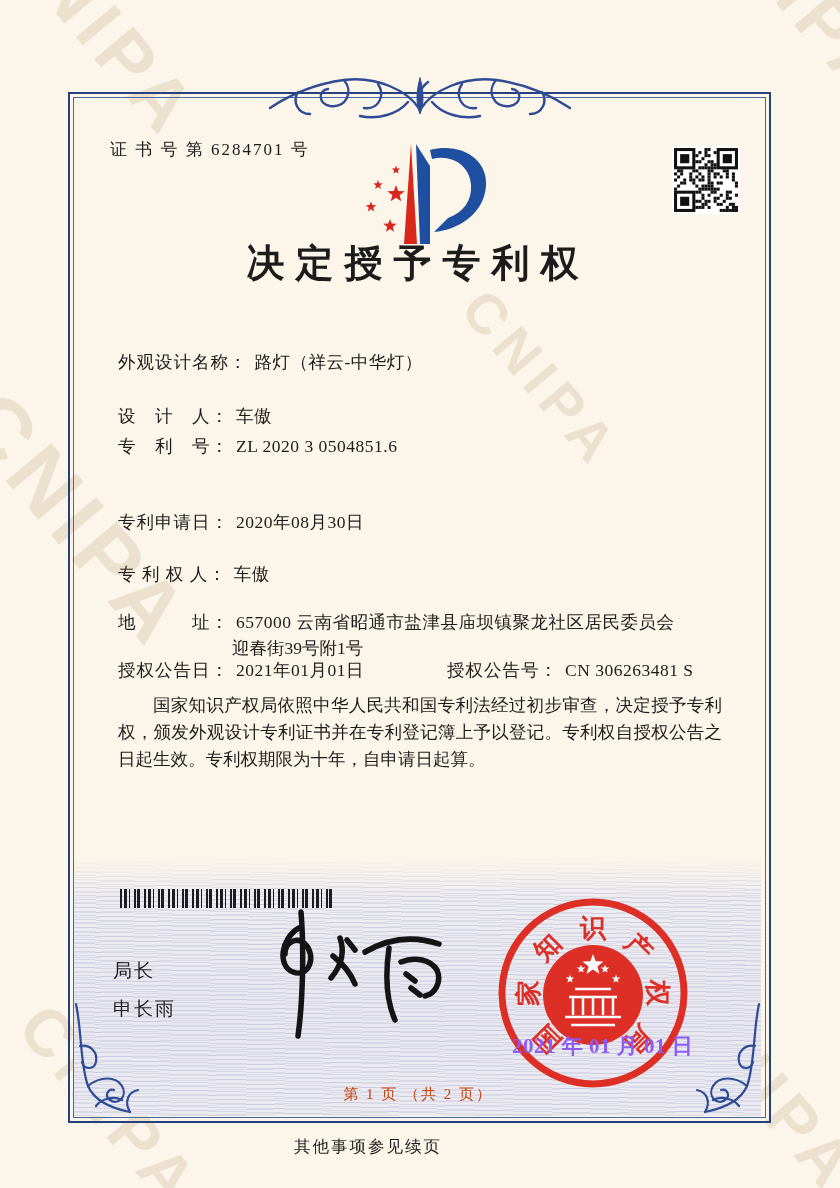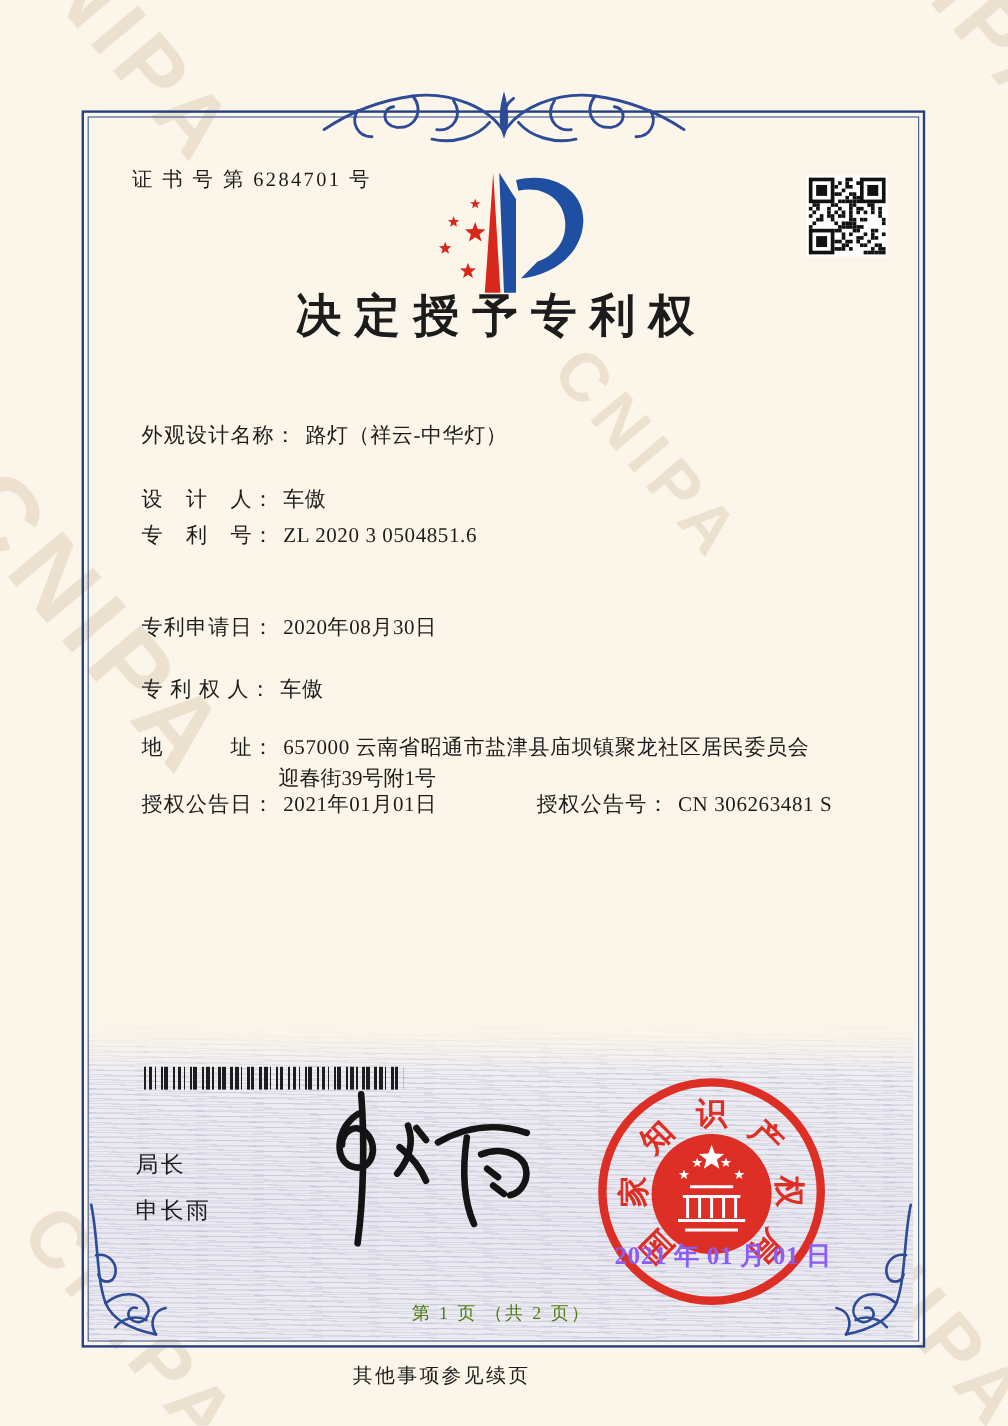--- a/index.html
+++ b/index.html
@@ -81,21 +81,21 @@
   .officer-name{position:absolute;left:113px;top:996px;z-index:4;
     font-family:Liberation Serif, serif;font-size:19px;letter-spacing:2px;}
   .signature{position:absolute;left:243px;top:908px;z-index:4;}
   .seal{position:absolute;left:493px;top:893px;z-index:5;opacity:0.96;}
   .seal-date{
     position:absolute;left:512px;top:1032px;width:170px;z-index:6;
     color:#8b5cf6;font-size:21px;font-weight:bold;letter-spacing:0.5px;white-space:nowrap;
   }
   .page-num{
     position:absolute;left:68px;width:700px;top:1085px;z-index:4;
-    text-align:center;font-size:15px;letter-spacing:2px;color:#4d7c0f;
+    text-align:center;font-size:15px;letter-spacing:2px;color:#c2410c;
   }
   .cont-note{
     position:absolute;left:0;width:736px;top:1136px;z-index:4;
     text-align:center;font-size:16.5px;letter-spacing:2px;
   }
 </style>
 </head>
 <body>
 
 <div class="wm" style="left:-34px;top:-18px;font-size:74px;">CNIPA</div>
@@ -318,20 +318,21 @@
 </div>
 <div class="frow" style="top:610px;">
   <span class="lbl">地　　　址：</span><span class="val">657000 云南省昭通市盐津县庙坝镇聚龙社区居民委员会</span>
 </div>
 <div class="addr2" style="top:636px;">迎春街39号附1号</div>
 <div class="frow" style="top:658px;">
   <span class="lbl">授权公告日：</span><span class="val">2021年01月01日</span><span class="lbl2">授权公告号：</span><span class="val">CN 306263481 S</span>
 </div>
 
 <div class="paras">
+  <p>国家知识产权局依照中华人民共和国专利法经过初步审查，决定授予专利权，颁发外观设计专利证书并在专利登记簿上予以登记。专利权自授权公告之日起生效。专利权期限为十年，自申请日起算。</p>
 </div>
 
 <div class="barcode"></div>
 
 <div class="officer-title">局长</div>
 <div class="officer-name">申长雨</div>
 
 <svg class="signature" width="205" height="135" viewBox="0 0 205 135">
   <g stroke="#141414" fill="none" stroke-width="5.5" stroke-linecap="round" stroke-linejoin="round">
     <path d="M56,20 C38,30 34,58 50,64 C66,70 74,48 62,36 C54,28 42,34 42,46"></path>

